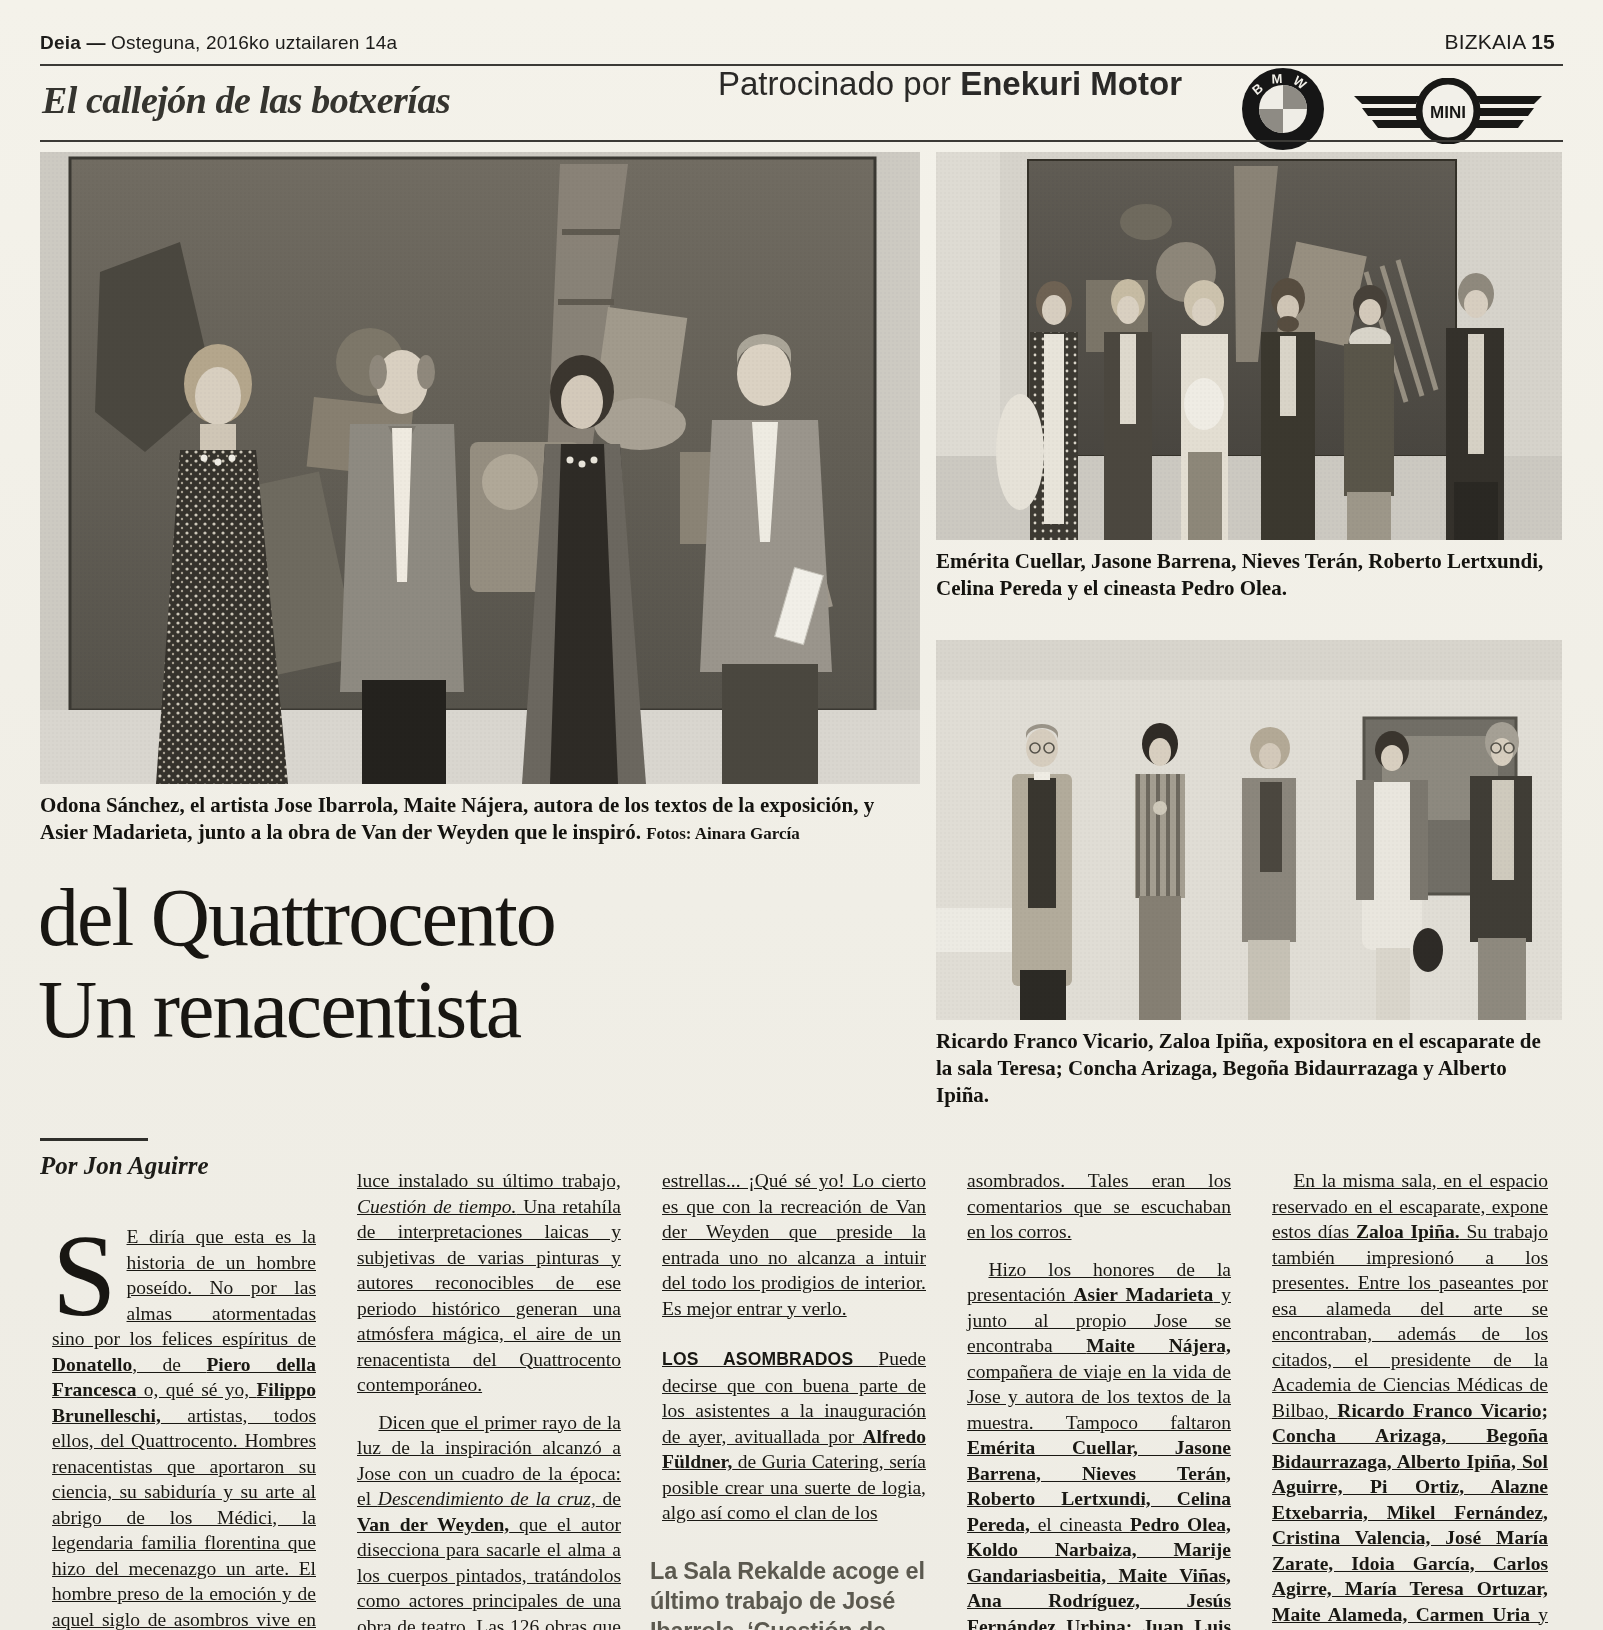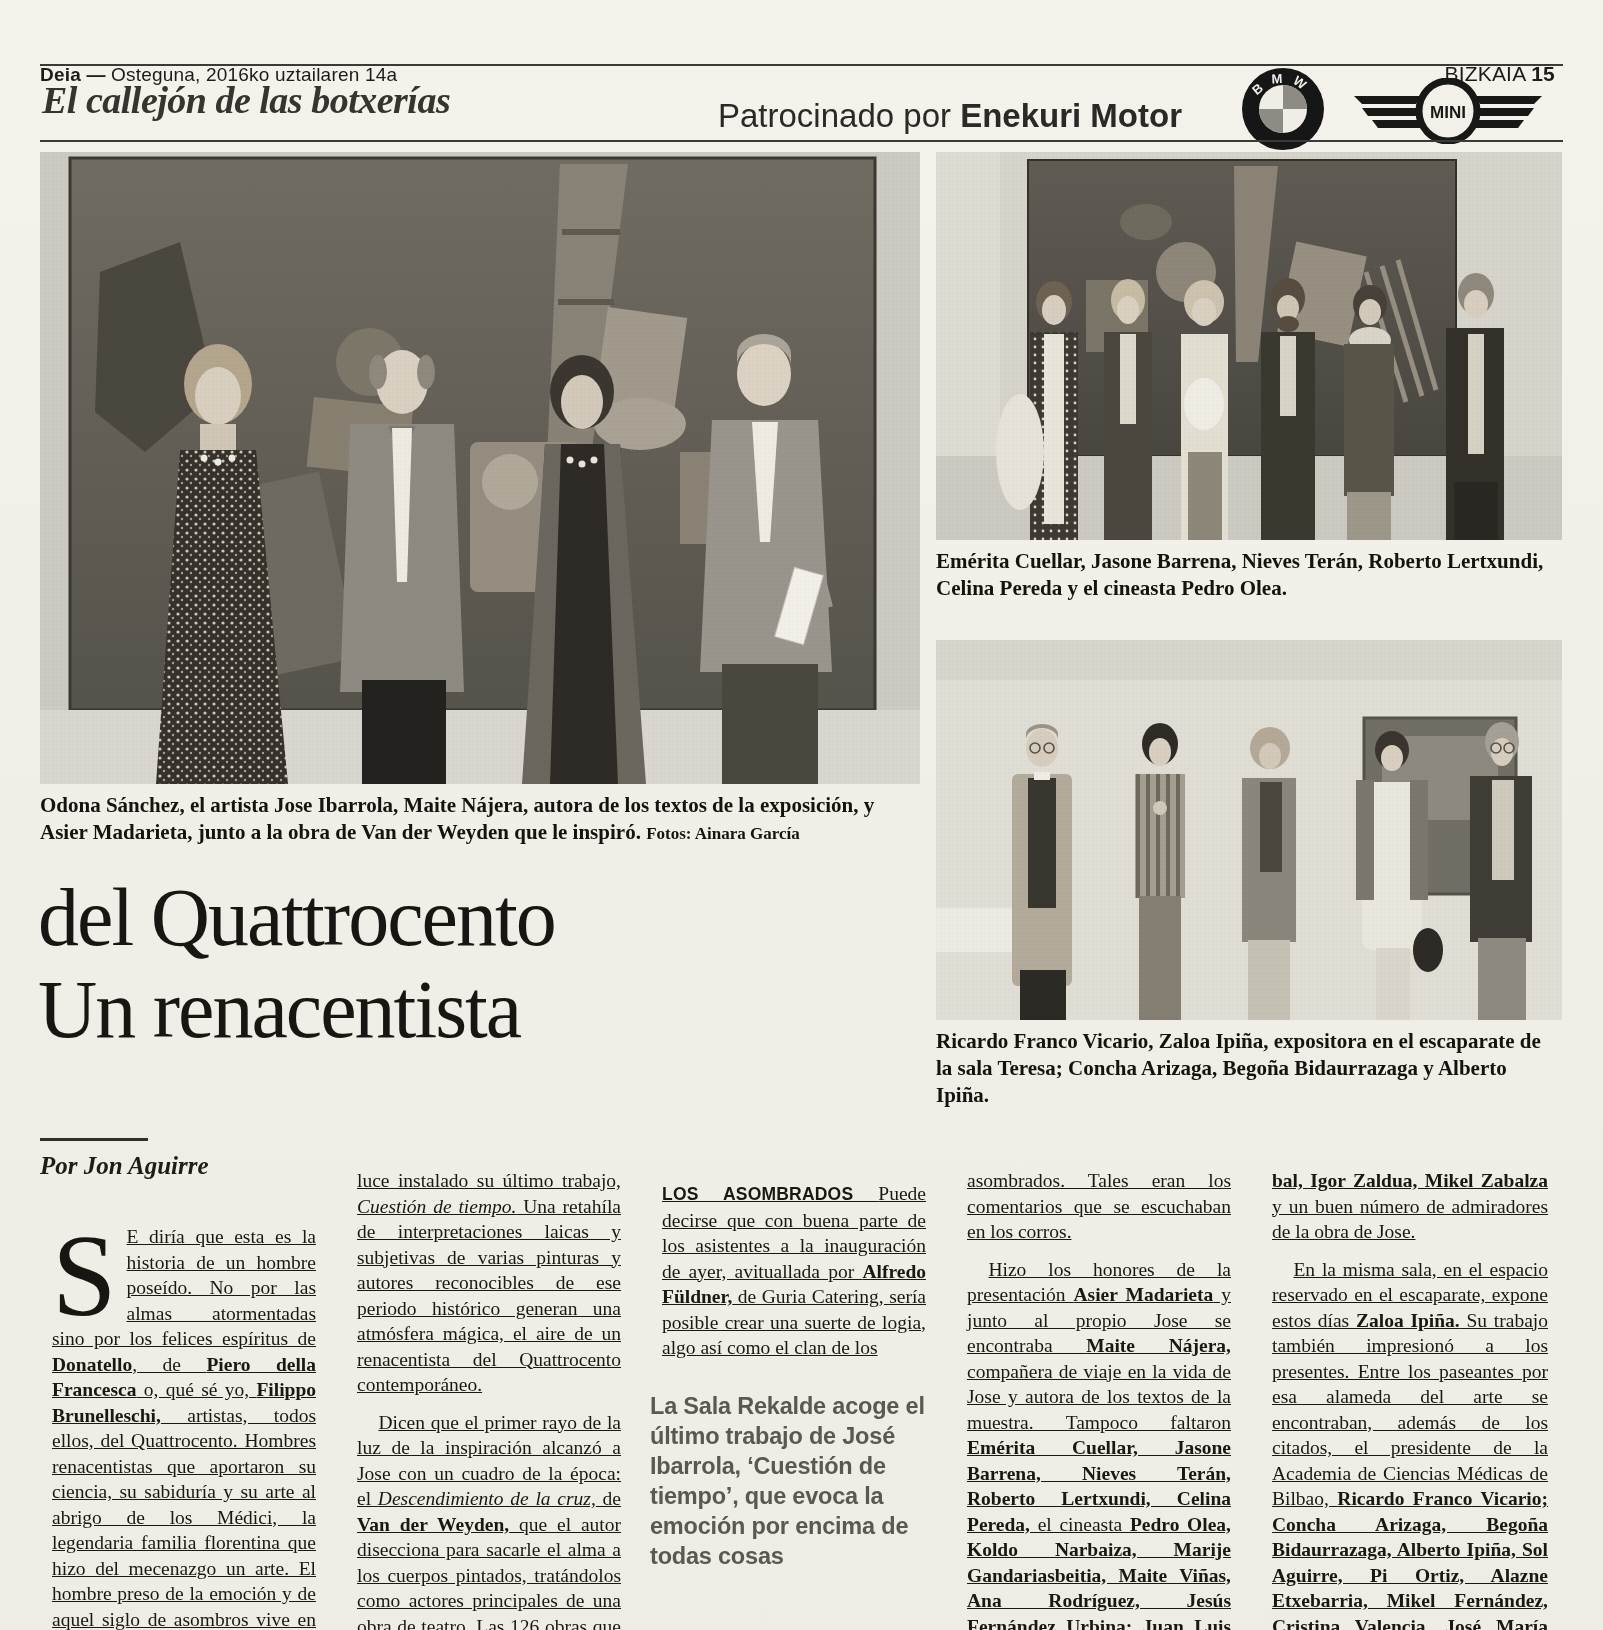--- a/index.html
+++ b/index.html
@@ -1,20 +1,20 @@
 <!DOCTYPE html>
 <html><head>
 <meta charset="utf-8">
 <style>
   html,body{margin:0;padding:0;background:#dcdad2;}
   .page{position:relative;width:1603px;height:1630px;overflow:hidden;
         background:linear-gradient(180deg,#f4f2ea 0%,#f0eee6 55%,#eeece4 100%);
         font-family:"Liberation Serif",serif;color:#1b1a17;}
   .abs{position:absolute;}
-  .sans{font-family:"Liberation Sans",sans-serif;margin-top:32px;}
+  .sans{font-family:"Liberation Sans",sans-serif;}
   .rule{background:#3b3a36;height:2px;}
   .masthead{font-size:19px;color:#1d1c1a;letter-spacing:.2px;}
   .masthead .b{font-weight:bold;}
   .section-title{font-size:38px;font-weight:bold;font-style:italic;color:#35342f;letter-spacing:-.5px;}
   .sponsor{font-size:33px;color:#2a2927;}
   .sponsor .name{font-weight:bold;}
   .caption{font-weight:bold;font-size:21px;line-height:27px;color:#14130f;}
   .caption .credit{font-weight:bold;font-size:17px;}
   .headline{font-size:82px;line-height:92px;letter-spacing:-2px;color:#181612;}
   .byline{font-style:italic;font-weight:bold;font-size:25px;color:#1d1c18;}
@@ -308,27 +308,27 @@
   <div class="abs col" style="left:40px;top:1212px;width:288px;">
     <p><span class="dropcap">S</span><span><span>E diría que esta es la historia de un hombre poseído. No por las almas atormentadas sino por los felices espíritus de </span><span class="b">Donatello</span><span>, de </span><span class="b">Piero della Francesca</span><span> o, qué sé yo, </span><span class="b">Filippo Brunelleschi,</span><span> artistas, todos ellos, del Quattrocento. Hombres renacentistas que aportaron su ciencia, su sabiduría y su arte al abrigo de los Médici, la legendaria familia florentina que hizo del mecenazgo un arte. El hombre preso de la emoción y de aquel siglo de asombros vive en el siglo XXI entre nosotros. Se llama </span><span class="b">Jose Ibarrola</span><span> y su arte se espolvorea desde ayer por los salones de la Sala Rekalde, donde</span></span></p>
   </div>
 
   <div class="abs col" style="left:345px;top:1156px;width:288px;">
     <p><span>luce instalado su último trabajo, </span><span class="i">Cuestión de tiempo.</span><span> Una retahíla de interpretaciones laicas y subjetivas de varias pinturas y autores reconocibles de ese periodo histórico generan una atmósfera mágica, el aire de un renacentista del Quattrocento contemporáneo.</span></p>
     <p class="indent"><span>Dicen que el primer rayo de la luz de la inspiración alcanzó a Jose con un cuadro de la época: el </span><span class="i">Descendimiento de la cruz,</span><span> de </span><span class="b">Van der Weyden,</span><span> que el autor disecciona para sacarle el alma a los cuerpos pintados, tratándolos como actores principales de una obra de teatro. Las 126 obras que dan forma a la muestra recrean un viejo estudio florentino, una sala de nigromantes, un laboratorio para observar las</span></p>
   </div>
 
   <div class="abs col" style="left:650px;top:1156px;width:288px;">
+    <p><span>estrellas... ¡Qué sé yo! Lo cierto es que con la recreación de Van der Weyden que preside la entrada uno no alcanza a intuir del todo los prodigios de interior. Es mejor entrar y verlo.</span></p>
     <p class="gap"><span class="kicker">LOS ASOMBRADOS </span><span>Puede decirse que con buena parte de los asistentes a la inauguración de ayer, avituallada por </span><span class="b">Alfredo Füldner,</span><span> de Guria Catering, sería posible crear una suerte de logia, algo así como el clan de los</span></p>
     <div class="pullquote">La Sala Rekalde acoge el último trabajo de José Ibarrola, ‘Cuestión de tiempo’, que evoca la emoción por encima de todas cosas</div>
   </div>
 
   <div class="abs col" style="left:955px;top:1156px;width:288px;">
     <p><span>asombrados. Tales eran los comentarios que se escuchaban en los corros.</span></p>
     <p class="indent"><span>Hizo los honores de la presentación </span><span class="b">Asier Madarieta</span><span> y junto al propio Jose se encontraba </span><span class="b">Maite Nájera,</span><span> compañera de viaje en la vida de Jose y autora de los textos de la muestra. Tampoco faltaron </span><span class="b">Emérita Cuellar, Jasone Barrena, Nieves Terán, Roberto Lertxundi, Celina Pereda,</span><span> el cineasta </span><span class="b">Pedro Olea, Koldo Narbaiza, Marije Gandariasbeitia, Maite Viñas, Ana Rodríguez, Jesús Fernández Urbina; Juan Luis Ibarra,</span><span> presidente del Tribunal Superior de Justicia del País Vasco; </span><span class="b">Carmen Ayestarán, Gonzalo Izquierdo, Mikel Ballesteros,</span></p>
   </div>
 
   <div class="abs col" style="left:1260px;top:1156px;width:300px;">
-    <p><span class="b">bal, Igor Zaldua, Mikel Zabalza</span><span> y un buen número de admiradores de la obra de Jose.</span></p>
     <p class="indent"><span>En la misma sala, en el espacio reservado en el escaparate, expone estos días </span><span class="b">Zaloa Ipiña.</span><span> Su trabajo también impresionó a los presentes. Entre los paseantes por esa alameda del arte se encontraban, además de los citados, el presidente de la Academia de Ciencias Médicas de Bilbao, </span><span class="b">Ricardo Franco Vicario; Concha Arizaga, Begoña Bidaurrazaga, Alberto Ipiña, Sol Aguirre, Pi Ortiz, Alazne Etxebarria, Mikel Fernández, Cristina Valencia, José María Zarate, Idoia García, Carlos Agirre, María Teresa Ortuzar, Maite Alameda, Carmen Uria</span><span> y una procesión de admiradores de tanta belleza. ●</span></p>
   </div>
 
 </div>
 
 </body></html>

